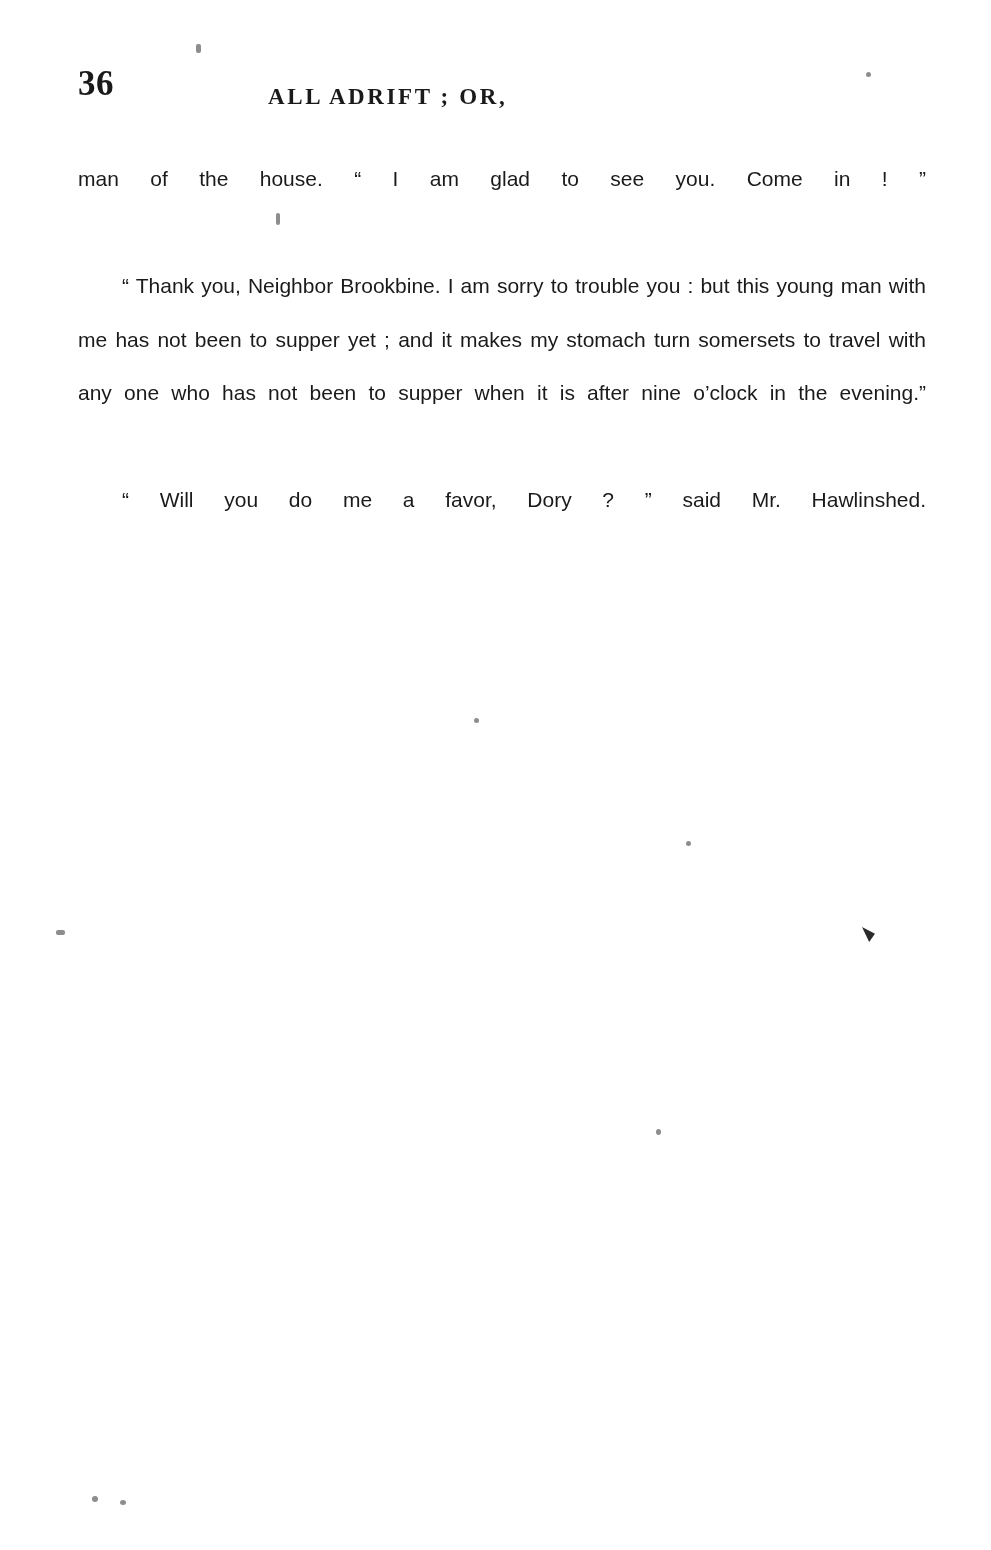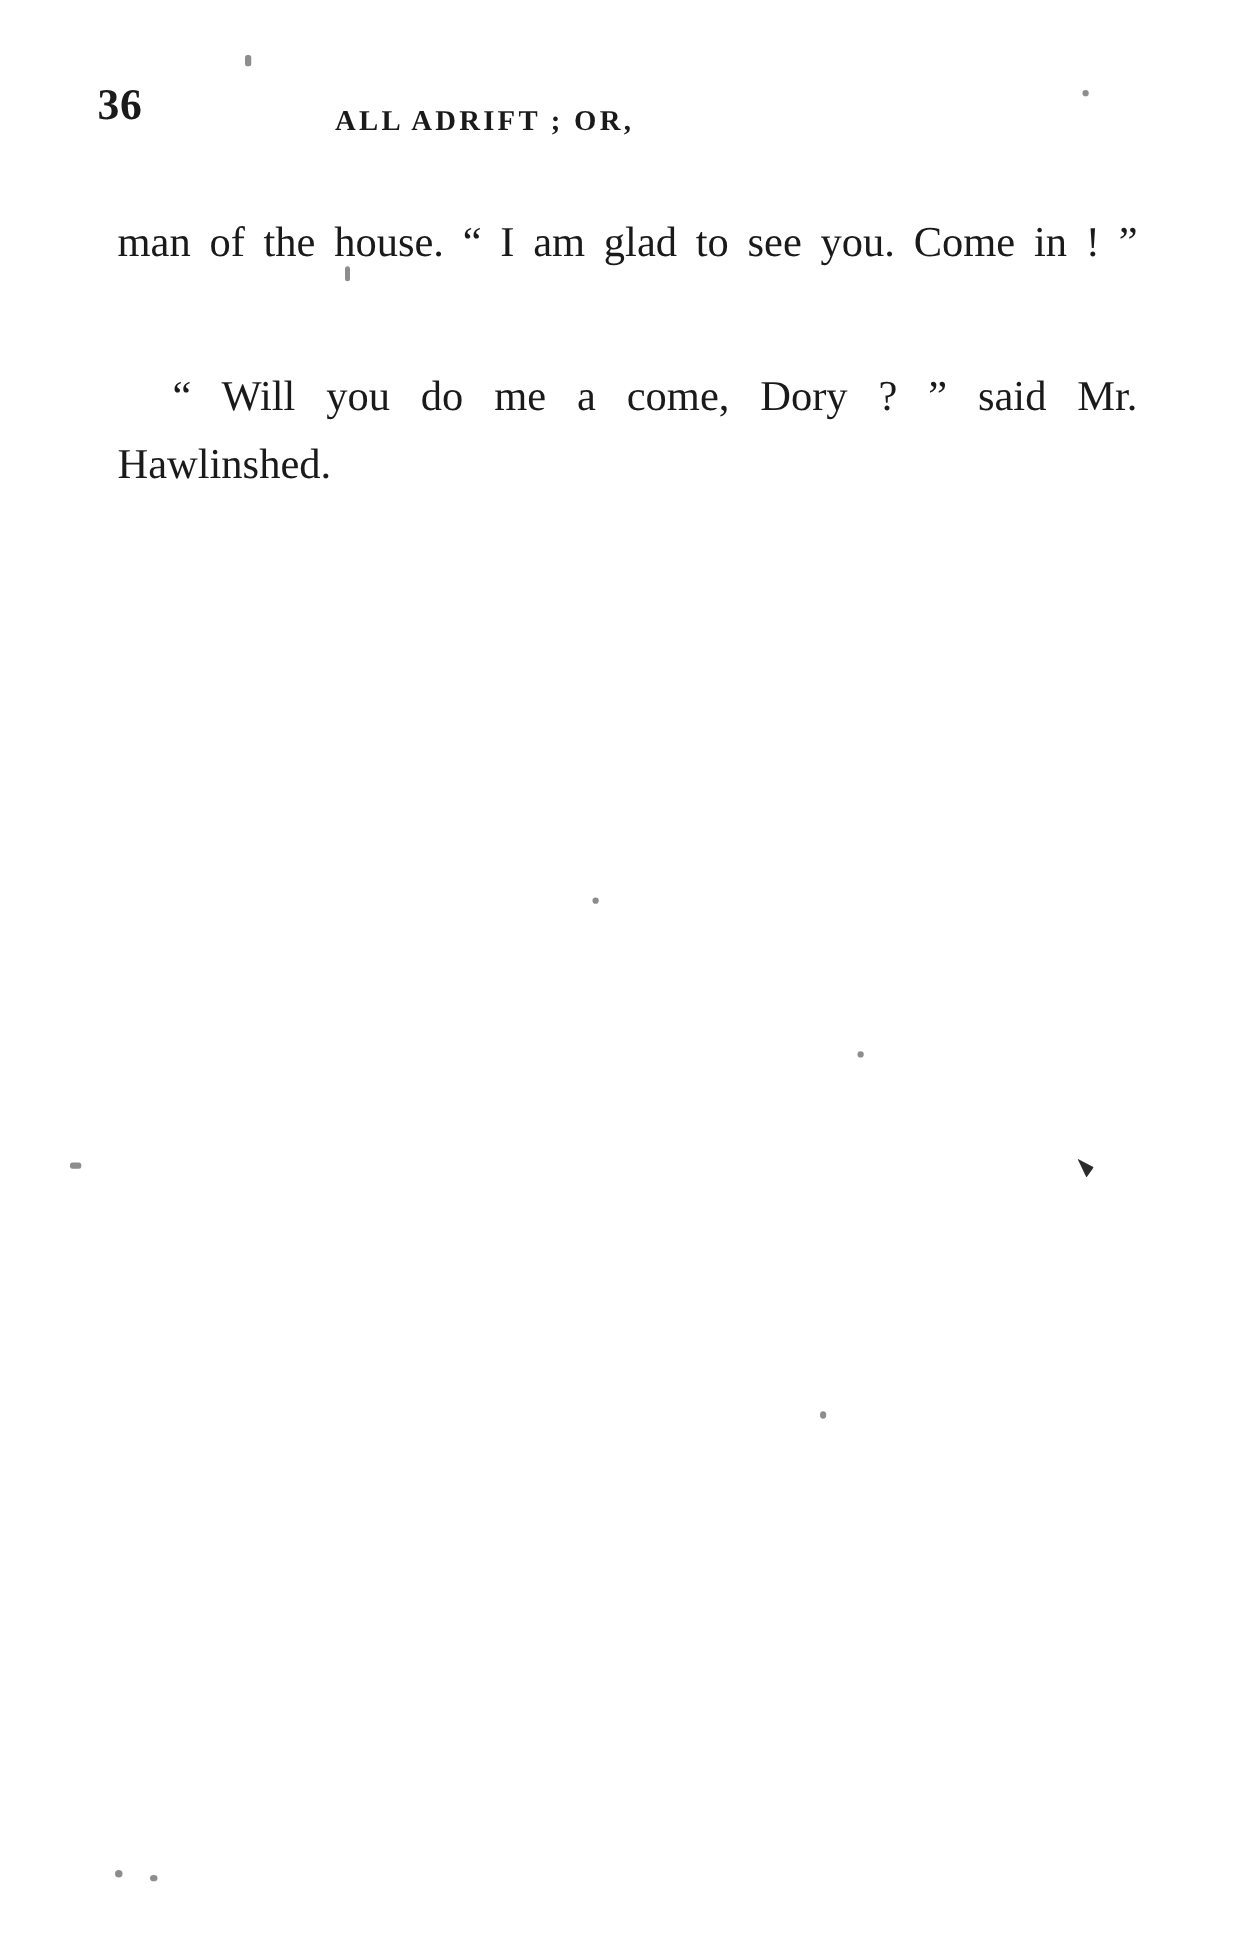--- a/index.html
+++ b/index.html
@@ -46,27 +46,27 @@
     font-family: "Liberation Serif", serif;
     white-space: nowrap;
   }
   .body-text {
     position: absolute;
     top: 152px;
     left: 78px;
     width: 848px;
   }
   p.para {
-    margin: 16px;
-    font-size: 34px;
+    margin: 0;
+    font-size: 21px;
     line-height: 53.5px;
     text-align: justify;
     text-indent: 44px;
     word-spacing: 0.5px;
-    font-family: Liberation Serif, serif;
+    font-family: Liberation Sans, sans-serif;
   }
   p.para.no-indent {
     text-indent: 0;
   }
   
   p.para::after {
     content: "";
     display: inline-block;
     width: 100%;
   }
@@ -85,21 +85,22 @@
 
 <div class="page">
 
   <div class="header">
     <div class="folio">36</div>
     <div class="running-head">ALL  ADRIFT ;  OR,</div>
   </div>
 
   <div class="body-text">
     <p class="para no-indent">man of the house.   “ I am glad to see you.   Come in ! ”</p>
-    <p class="para">“ Will you do me a come, Dory ? ” said Mr. Hawlinshed.</p>
+    <p class="para">“ Thank you, Neighbor Brookbine.   I am sorry to trouble you : but this young man with me has not been to supper yet ; and it makes my stomach turn somersets to travel with any one who has not been to supper when it is after nine o’clock in the evening.”</p>
+    <p class="para">“ Will you do me a favor, Dory ? ” said Mr. Hawlinshed.</p>
   </div>
 
   <span class="speck" style="left:196px;top:44px;width:5px;height:9px;border-radius:2px;"></span>
   <span class="speck" style="left:866px;top:72px;width:5px;height:5px;"></span>
   <span class="speck" style="left:276px;top:213px;width:4px;height:12px;border-radius:2px;"></span>
   <span class="speck" style="left:474px;top:718px;width:5px;height:5px;"></span>
   <span class="speck" style="left:686px;top:841px;width:5px;height:5px;"></span>
   <span class="speck" style="left:56px;top:930px;width:9px;height:5px;border-radius:2px;"></span>
   <span class="speck" style="left:656px;top:1129px;width:5px;height:6px;"></span>
   <span class="speck" style="left:92px;top:1496px;width:6px;height:6px;"></span>

